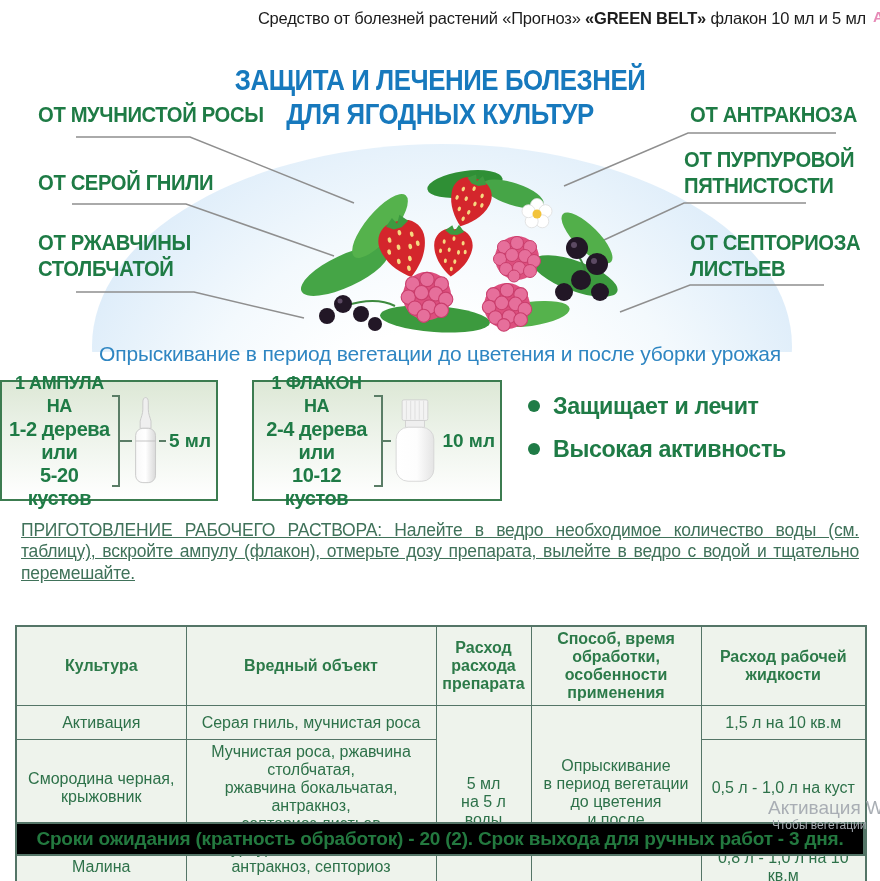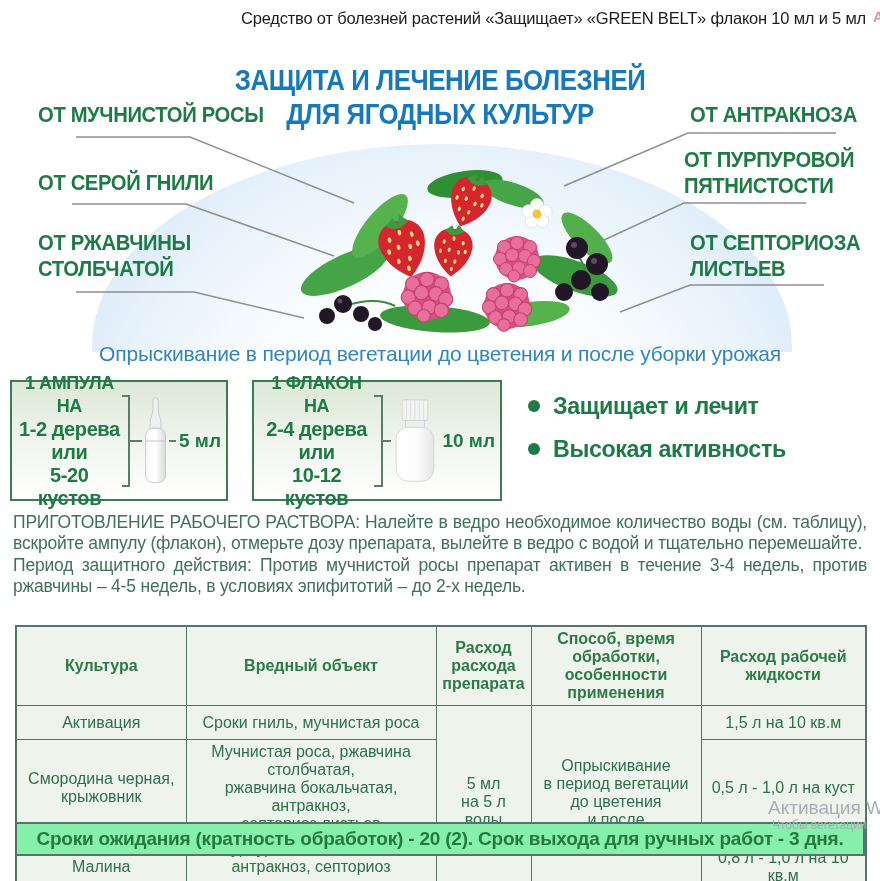--- a/index.html
+++ b/index.html
@@ -4,21 +4,21 @@
 <style>
   html,body { margin:0; padding:0; background:#ffffff; }
   .page {
     position:relative; width:880px; height:881px; background:#ffffff;
     font-family:"Liberation Sans", sans-serif; overflow:hidden;
   }
 
   
   .top-line { position:absolute; top:9px; left:0; right:14px; text-align:right;
     font-size:16.5px; color:#1c1c1c; letter-spacing:-0.2px; }
-  .top-line .brand { font-weight:normal;text-align:right; }
+  .top-line .brand { font-weight:bold;text-align:right; }
 
   
   .dome-clip { position:absolute; left:0; top:0; width:880px; height:352px; overflow:hidden; }
   .dome { position:absolute; left:92px; top:144px; width:700px; height:404px; border-radius:50%;
     background: radial-gradient(ellipse at 50% 88%, #ffffff 34%, #f3f9fd 55%, #e0eefa 78%, #cfe4f5 95%, #bfd9ed 100%);
   }
   .leader-svg { position:absolute; left:0; top:0; width:880px; height:360px; z-index:2; }
   .berries { position:absolute; left:285px; top:156px; width:350px; height:180px; z-index:3; }
 
   .title { position:absolute; left:0; top:63px; width:880px; text-align:center; z-index:4;
@@ -34,21 +34,21 @@
   #dl-l2 { left:38px; top:170px; }
   #dl-l3 { left:38px; top:230px; }
   #dl-r1 { left:690px; top:102px; }
   #dl-r2 { left:684px; top:147px; }
   #dl-r3 { left:690px; top:230px; }
 
   
   .dose-box { position:absolute; top:380px; height:121px; box-sizing:border-box;
     border:2px solid #3c7c50; display:flex; align-items:center; padding:0 5px;
     background:linear-gradient(180deg, #dde8d6 0%, #edf3ea 45%, #ffffff 100%); }
-  #box-amp { left:10px; width:218px; }
+  #box-amp { left:0; width:218px; }
   #box-vial { left:252px; width:250px; }
   .dose-text { color:#1f7b46; font-weight:bold; text-align:center; line-height:23px;
     font-size:20px; letter-spacing:-0.4px; }
   #box-amp .dose-text { width:108px; }
   #box-vial .dose-text { width:120px; }
   .dose-text .first { font-size:18px; display:block; }
   .dose-text span { display:block; }
   .bracket { width:9px; height:92px; border-top:2px solid #5a7d66; border-right:2px solid #5a7d66;
     border-bottom:2px solid #5a7d66; box-sizing:border-box; }
   .dash { height:2px; background:#5a7d66; }
@@ -57,50 +57,50 @@
   
   .features { position:absolute; left:528px; top:392px; z-index:4; }
   .feature { display:flex; align-items:center; margin-bottom:15px; }
   .feature .dot { width:12px; height:12px; border-radius:50%; background:#1f7b46; margin-right:13px; flex:none; }
   .feature .txt { color:#1f7b46; font-weight:bold; font-size:24.5px; letter-spacing:-0.4px;
     transform:scaleX(0.95); transform-origin:left center; white-space:nowrap; }
 
   
   .instructions { position:absolute; left:13px; top:512px; width:854px;
     color:#40725a; font-size:17.5px; line-height:21.3px; letter-spacing:-0.2px; }
-  .instructions p { margin:0; text-align:justify; }
+  .instructions p { margin:8px; text-align:justify;text-decoration:underline; }
 
   
   .info-table { position:absolute; left:15px; top:625px; width:850px;
     border-collapse:collapse; background:#eef3ec; color:#2d7149; font-size:16px; table-layout:fixed; }
   .info-table, .info-table th, .info-table td { border:1.5px solid #547567; }
   .info-table { border-width:2px; }
   .info-table th { font-weight:bold; padding:3px 4px; color:#2c7a49; line-height:18px; white-space:pre-line; }
   .info-table td { padding:3px 6px; text-align:center; vertical-align:middle;
     line-height:18px; white-space:pre-line; }
   .row-h { height:52px; } .row-1 { height:34px; } .row-2 { height:56px; } .row-3 { height:50px; }
 
   .wait-box { position:absolute; left:15px; top:822px; width:850px; height:34px; box-sizing:border-box;
-    border:2px solid #547567; background:#86efac; color:#23793f; font-weight:bold; font-size:19px;
+    border:2px solid #547567; background:#000000; color:#23793f; font-weight:bold; font-size:19px;
     display:flex; align-items:center; justify-content:center; letter-spacing:-0.2px; }
 
   .watermark { position:absolute; color:#a9aeb4; z-index:6; white-space:nowrap; }
   #wm1 { left:768px; top:797px; font-size:19px; }
   #wm2 { left:772px; top:818px; font-size:12px; }
 
   .edge-artifact { position:absolute; right:0; top:8px; width:7px; height:52px; overflow:hidden;
     color:#e57fb0; font-weight:bold; font-size:15px; line-height:17px; opacity:0.9; }
 </style>
 </head>
 <body>
 
 <div class="page">
 
   <div class="top-line">
-    <span>Средство от болезней растений «Защищает» </span><span class="brand">«GREEN BELT»</span><span> флакон 10 мл и 5 мл</span>
+    <span>Средство от болезней растений «Прогноз» </span><span class="brand">«GREEN BELT»</span><span> флакон 10 мл и 5 мл</span>
   </div>
 
   <div class="edge-artifact">Ак</div>
 
   <div class="dome-clip">
     <div class="dome"></div>
   </div>
 
   <svg class="leader-svg">
     <g fill="none" stroke="#8f8f8f" stroke-width="1.5">
@@ -278,21 +278,20 @@
       <div class="txt">Защищает и лечит</div>
     </div>
     <div class="feature">
       <div class="dot"></div>
       <div class="txt">Высокая активность</div>
     </div>
   </div>
 
   <div class="instructions">
     <p>ПРИГОТОВЛЕНИЕ РАБОЧЕГО РАСТВОРА: Налейте в ведро необходимое количество воды (см. таблицу), вскройте ампулу (флакон), отмерьте дозу препарата, вылейте в ведро с водой и тщательно перемешайте.</p>
-    <p>Период защитного действия: Против мучнистой росы препарат активен в течение 3-4 недель, против ржавчины – 4-5 недель, в условиях эпифитотий – до 2-х недель.</p>
   </div>
 
   <table class="info-table">
     <colgroup>
       <col style="width:170px">
         <col style="width:250px">
         <col style="width:95px">
         <col style="width:170px">
         <col style="width:165px">
     </colgroup>
@@ -304,21 +303,21 @@
 расхода
 препарата</th>
       <th>Способ, время
 обработки, особенности
 применения</th>
       <th>Расход рабочей
 жидкости</th>
     </tr>
     <tr class="row-1">
       <td>Активация</td>
-      <td>Сроки гниль, мучнистая роса</td>
+      <td>Серая гниль, мучнистая роса</td>
       <td rowspan="3">5 мл
 на 5 л воды</td>
       <td rowspan="3">Опрыскивание
 в период вегетации
 до цветения
 и после
 уборки урожая</td>
       <td>1,5 л на 10 кв.м</td>
     </tr>
     <tr class="row-2">

